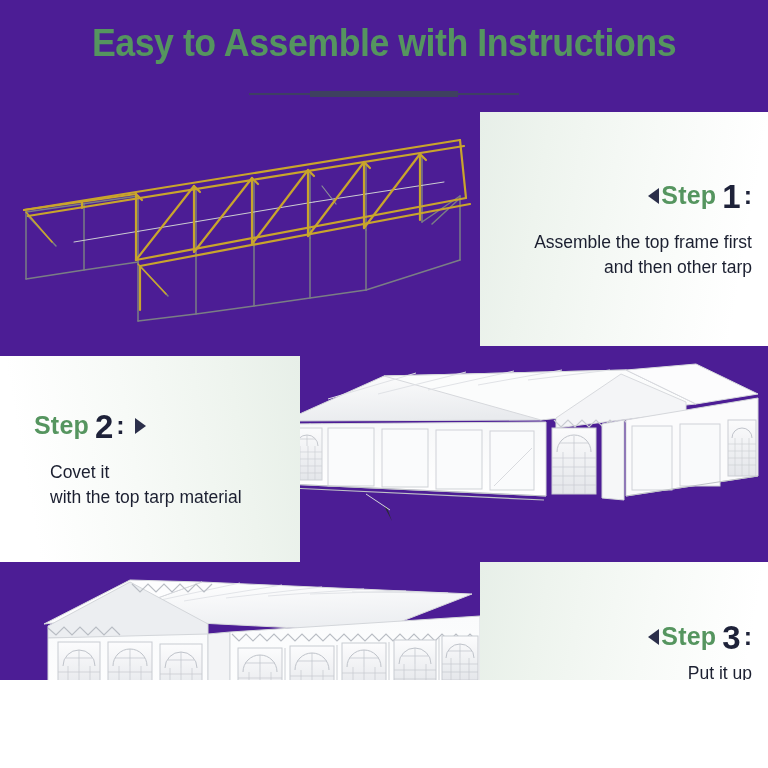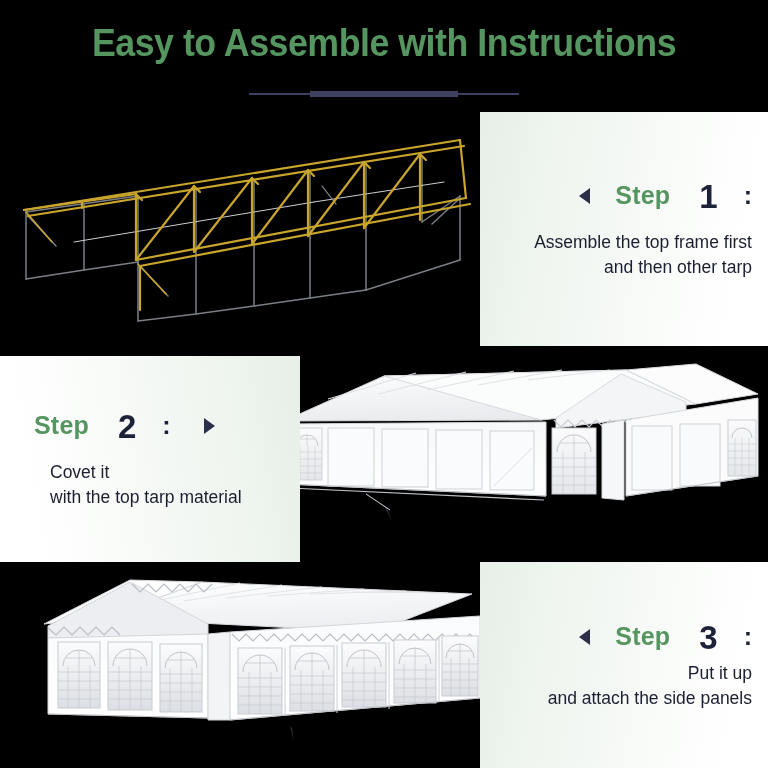--- a/index.html
+++ b/index.html
@@ -3,21 +3,21 @@
 <meta charset="utf-8">
 <style>
   html,body{margin:0;padding:0;}
   body{
     width:768px;height:768px;
     background:#ffffff;
     font-family:"Liberation Sans","DejaVu Sans",sans-serif;
     overflow:hidden;
     position:relative;
   }
-  .page{position:relative;width:768px;height:768px;overflow:hidden;background:#000000;}
+  .page{position:relative;width:768px;height:680px;overflow:hidden;background:#4c1d95;}
 
   
   .header{position:absolute;left:0;top:0;width:768px;height:112px;}
   .title{
     position:absolute;left:0;top:22px;width:768px;
     text-align:center;
     font-family:"Liberation Sans Narrow","Liberation Sans",sans-serif;
     font-weight:bold;
     font-size:38px;
     letter-spacing:-0.5px;
@@ -42,21 +42,21 @@
     right:0;width:288px;
     background:linear-gradient(100deg,#e7efe8 0%,#eef4ee 22%,#f7faf7 55%,#ffffff 88%);
   }
   .panel-left{
     left:0;width:300px;
     background:linear-gradient(260deg,#e7efe8 0%,#eef4ee 22%,#f7faf7 55%,#ffffff 88%);
   }
   .panel-inner{position:absolute;left:0;right:0;top:0;bottom:0;padding:0 16px;box-sizing:border-box;}
 
   .step-head{
-    display:flex;align-items:center;gap:25px;
+    display:flex;align-items:center;gap:2px;
     font-family:"Liberation Sans Narrow","Liberation Sans",sans-serif;
     font-weight:bold;
     white-space:nowrap;
   }
   .step-head.right{justify-content:flex-end;}
   .step-head.left{justify-content:flex-start;}
   .step-word{font-size:25px;color:#55955f;letter-spacing:.2px;}
   .step-num{font-size:33px;color:#1e2239;line-height:1;position:relative;top:1px;margin-left:4px;}
   .step-colon{font-size:25px;color:#1e2239;margin-left:1px;}
 

